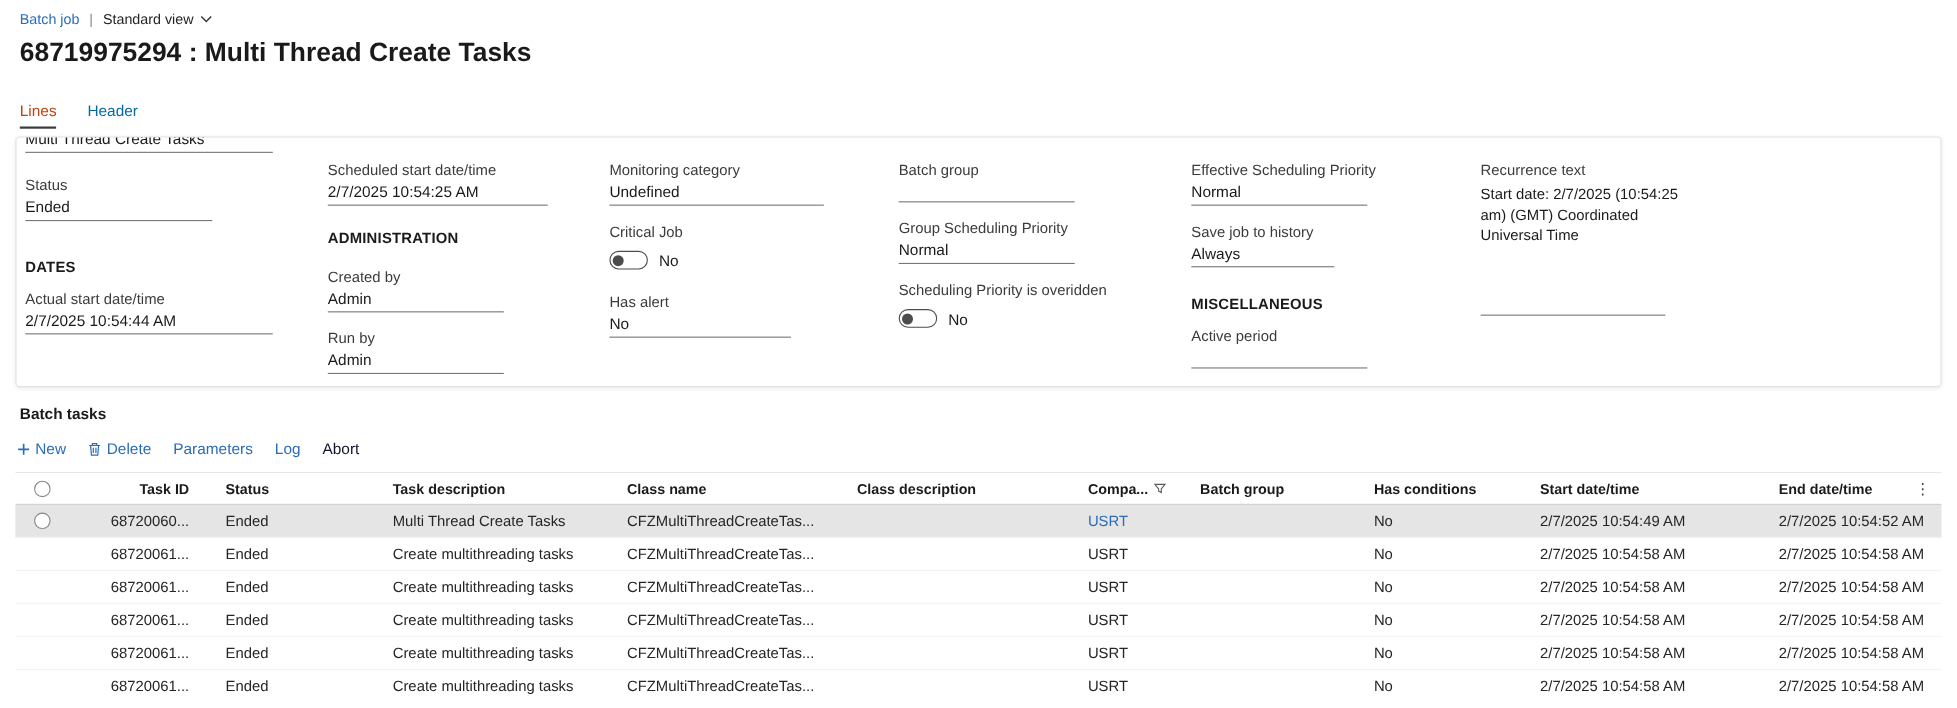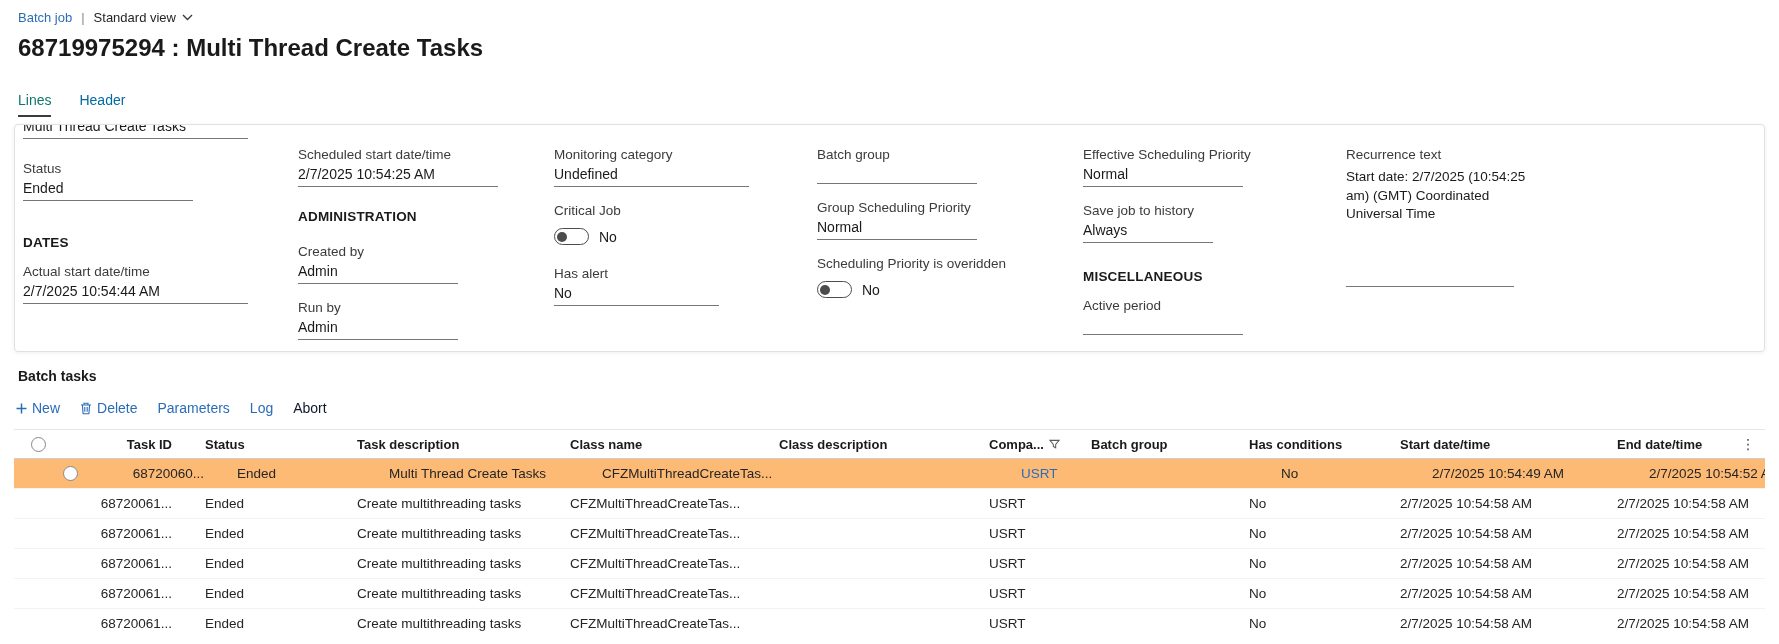--- a/index.html
+++ b/index.html
@@ -12,21 +12,21 @@
 
   
   .topbar { position: absolute; top: 10px; left: 18px; display: flex; align-items: center; gap: 9px; font-size: 13px; }
   .topbar .divider { color: #8a8a8a; }
   .view-sel { display: inline-flex; align-items: center; gap: 6px; color: #252525; cursor: pointer; }
 
   
   .page-title { position: absolute; top: 34px; left: 18px; font-size: 24px; font-weight: 700; color: #1a1a1a; }
   .tabs { position: absolute; top: 92px; left: 18px; display: flex; gap: 28px; font-size: 14px; }
   .tab { padding-bottom: 7px; cursor: pointer; }
-  .tab.active { color: #0f766e; border-bottom: 2px solid #3b3b3b; }
+  .tab.active { color: #c2410c; border-bottom: 2px solid #3b3b3b; }
   .tab.inactive { color: #0369a1; }
 
   
   .form-panel {
     position: absolute; top: 124px; left: 14px; right: 14px; height: 228px;
     border: 1px solid #e1e1e1; border-radius: 4px; background: #fff;
     box-shadow: 0 1px 4px rgba(0,0,0,.07); overflow: hidden;
     display: flex; padding-left: 8px;
   }
   .fcol { padding-top: 22px; flex-shrink: 0; }
@@ -56,21 +56,21 @@
   
   .grid { position: absolute; top: 429px; left: 14px; right: 14px; }
   .grid-row { display: grid; grid-template-columns: 48px 104px 136px 197px 193px 194px 86px 142px 135px 201px 1fr; gap: 16px; }
   .grid-head { position: relative; height: 30px; border-top: 1px solid #e6e6e6; border-bottom: 1px solid #cfcfcf; }
   .hcell { display: flex; align-items: center; padding-left: 7px; font-size: 13px; font-weight: 700; color: #1a1a1a; white-space: nowrap; overflow: hidden; gap: 5px; }
   .cell { display: flex; align-items: center; padding-left: 7px; font-size: 13.5px; color: #252525; white-space: nowrap; overflow: hidden; }
   .c-radio { justify-content: center; padding-left: 0; }
   .c-taskid { justify-content: flex-end; padding-right: 10px; padding-left: 0; }
   .trow { height: 30px; border-bottom: 1px solid #f3f3f3; }
   .trow .radio { visibility: hidden; }
-  .trow.selected { background: #fdba74; padding-left: 32px; }
+  .trow.selected { background: #e5e5e5; }
   .trow.selected .radio { visibility: visible; }
   .trow.selected .c-company { color: #2b6cb8; }
   .radio { width: 15px; height: 15px; border: 1px solid #8a8886; border-radius: 50%; background: #fff; display: inline-block; }
   .more-dots { position: absolute; right: 10px; top: 50%; transform: translateY(-50%); color: #444; font-size: 14px; cursor: pointer; }
 </style>
 </head>
 <body>
 
 <div class="screen">
 

